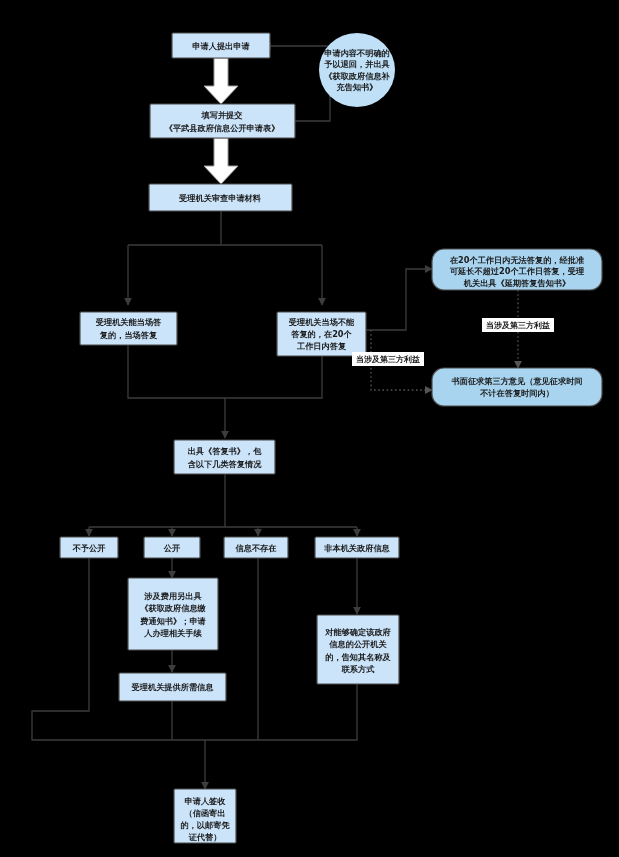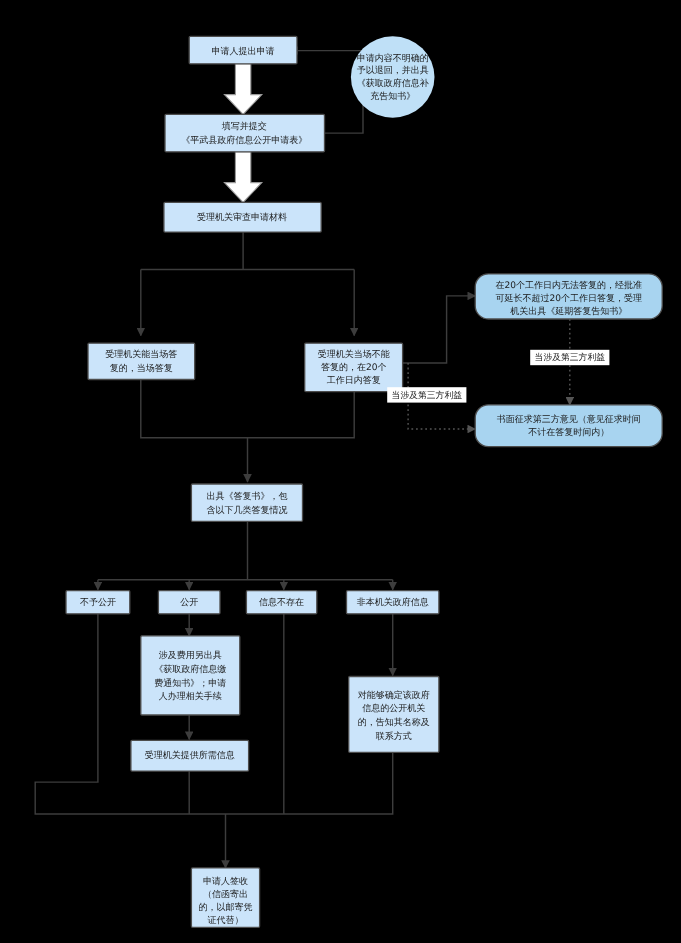--- a/index.html
+++ b/index.html
@@ -7,20 +7,21 @@
     padding: 0;
     background: #000000;
   }
   #page {
     position: relative;
     width: 607px;
     height: 857px;
     background: #000000;
     overflow: hidden;
     font-family: "DejaVu Sans", "Liberation Sans", sans-serif;
+    font-weight: bold;
   }
   svg.flow {
     position: absolute;
     left: 0;
     top: 0;
     width: 619px;
     height: 857px;
   }
   .node-rect {
     fill: #cbe4fa;

